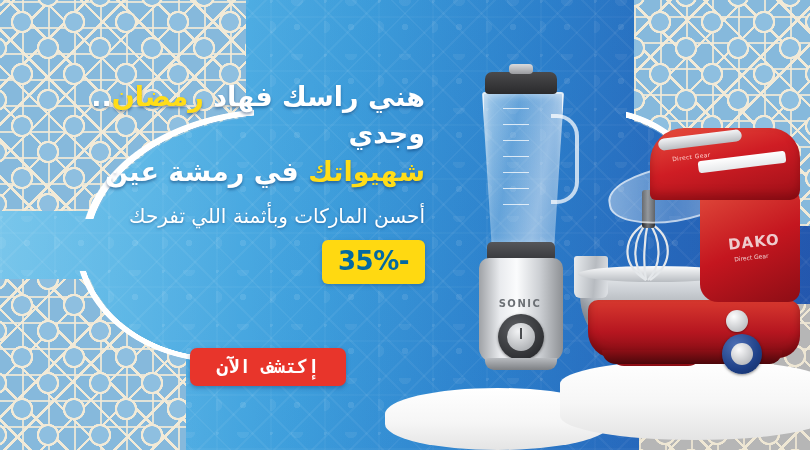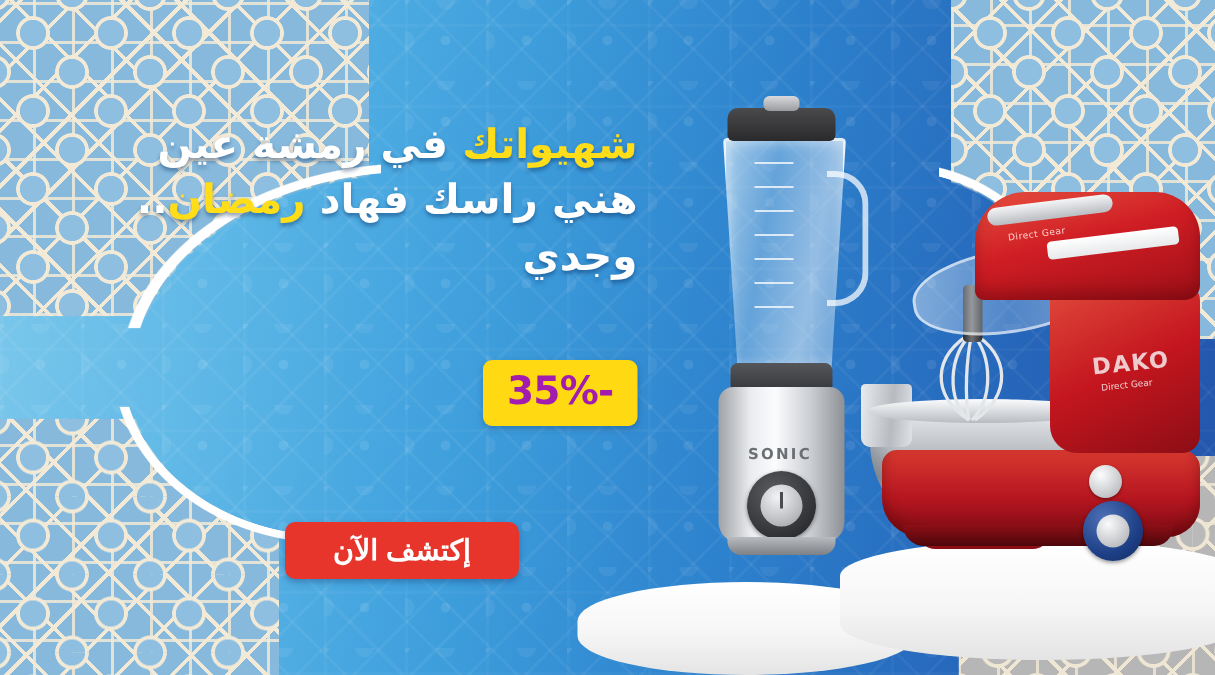--- a/index.html
+++ b/index.html
@@ -101,27 +101,27 @@
     text-shadow:0 1px 3px rgba(0,40,90,.40);
   }
 
   .badge{
     position:absolute;right:385px;top:240px;z-index:30;
     background:#ffd911;border-radius:6px;
     padding:6px 16px 8px;direction:rtl;display:inline-flex;align-items:center;gap:10px;
     box-shadow:0 2px 4px rgba(0,30,80,.25);
   }
   .badge-text{font-size:21px;font-weight:bold;color:#1c4f8f;white-space:nowrap;}
-  .badge-pct{font-size:26px;font-weight:bold;color:#a21caf;white-space:nowrap;letter-spacing:-.5px;}
+  .badge-pct{font-size:26px;font-weight:bold;color:#0369a1;white-space:nowrap;letter-spacing:-.5px;}
 
   .cta{
     position:absolute;left:190px;top:348px;z-index:30;
     width:156px;height:38px;border:0;border-radius:7px;
     background:#e8352b;color:#fff;font-size:19px;font-weight:bold;
-    font-family:Liberation Sans, sans-serif;
+    font-family:Liberation Mono, monospace;
     direction:rtl;cursor:pointer;box-shadow:0 2px 4px rgba(0,30,80,.3);
     display:flex;align-items:center;justify-content:center;
   }
 
   
   .pedestal{position:absolute;background:linear-gradient(180deg,#ffffff 0%,#f6f6f6 55%,#e4e4e4 100%);z-index:5;}
   .ped-left{left:385px;top:388px;width:225px;height:62px;border-radius:50%/26px;}
   .ped-right{left:560px;top:360px;width:270px;height:80px;border-radius:50%/24px;}
 
   
@@ -305,23 +305,24 @@
     <div class="mx-head"></div>
     <div class="mx-head-chrome"></div>
     <div class="mx-head-stripe"></div>
     <div class="mx-head-badge">Direct Gear</div>
     <div class="mx-logo">DAKO</div>
     <div class="mx-sub">Direct Gear</div>
   </div>
 
   <div class="copy">
     <div class="headline">
+      <div><span>هني راسك فهاد </span><span class="hl">رمضان</span><span>.. وجدي</span></div>
       <div><span class="hl">شهيواتك</span><span> في رمشة عين</span></div>
-      <div><span>هني راسك فهاد </span><span class="hl">رمضان</span><span>.. وجدي</span></div>
-    </div>
+    </div>
+    <div class="subtitle">أحسن الماركات وبأثمنة اللي تفرحك</div>
   </div>
 
   <div class="badge">
     <span class="badge-pct">-35%</span>
   </div>
 
   <button class="cta">إكتشف الآن</button>
 
 </div>
 

